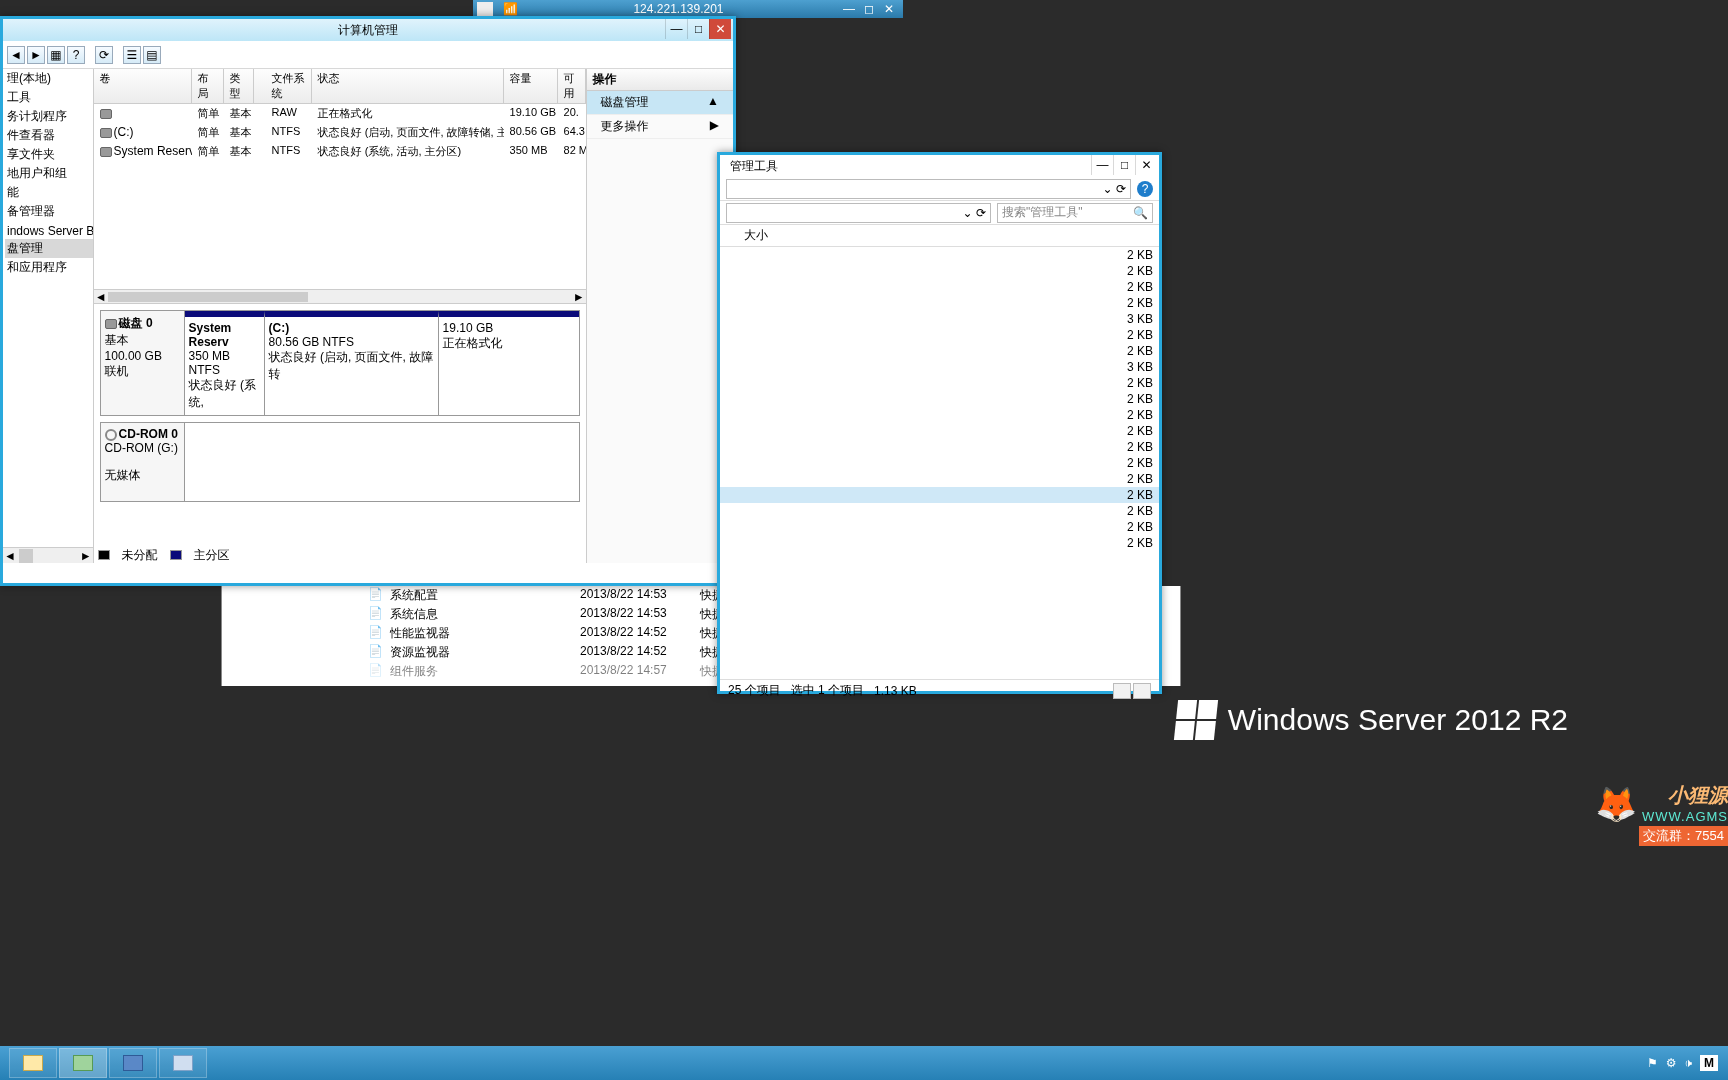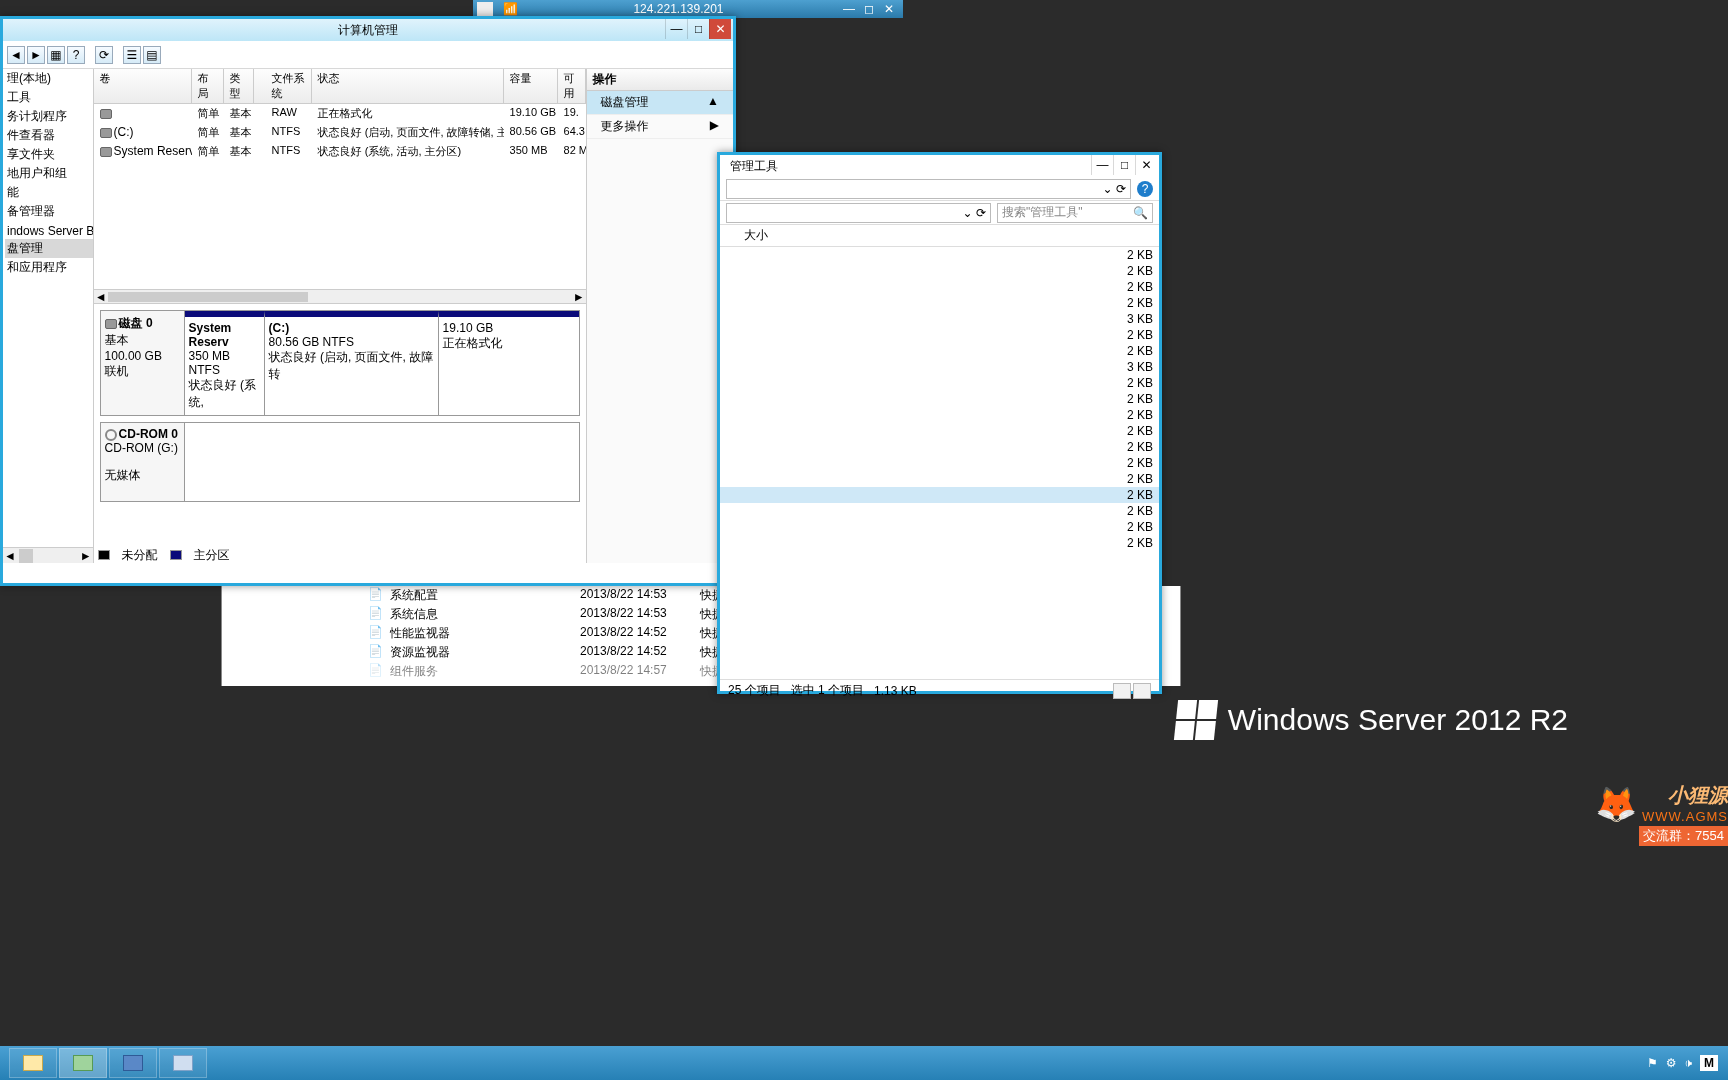--- a/index.html
+++ b/index.html
@@ -94,21 +94,21 @@
 
 
 .brand { position:absolute; right:160px; top:700px; color:#fff; font-size:26px; display:flex; align-items:center; gap:12px; font-weight:300; }
 .winlogo { width:40px; height:40px; display:grid; grid-template-columns:1fr 1fr; grid-template-rows:1fr 1fr; gap:2px; transform:skewX(-6deg); }
 .winlogo span { background:#fff; }
 .brand .t { font-family:"Segoe UI Light","Segoe UI",sans-serif; font-size:30px; }
 
 .badge { position:absolute; right:0; bottom:210px; width:160px; height:88px; }
 .badge .fox { font-size:34px; }
 .badge .t1 { color:#fdba74; font-weight:bold; font-size:20px; font-style:italic; text-align:right; }
-.badge .t2 { color:#f97316; font-size:13px; letter-spacing:1px; text-align:right; }
+.badge .t2 { color:#5eead4; font-size:13px; letter-spacing:1px; text-align:right; }
 .badge .t3 { color:#fff; background:#e63; font-size:13px; padding:1px 4px; float:right; margin-top:2px; }
 
 
 .taskbar { position:absolute; left:0; bottom:0; width:100%; height:34px; background:linear-gradient(#4aa0d3,#2680b5); display:flex; align-items:center; }
 .tb-start { width:8px; }
 .tb-btn { width:48px; height:30px; margin:2px 1px; display:flex; align-items:center; justify-content:center; border:1px solid rgba(255,255,255,.25); background:rgba(255,255,255,.08); cursor:pointer; }
 .tb-btn.active { background:rgba(255,255,255,.28); }
 .tb-btn .iq { width:20px; height:16px; background:#ffe9a8; border:1px solid #c9a94c; }
 .tb-btn .iq2 { width:20px; height:16px; background:#9fd39c; border:1px solid #579a54; }
 .tb-btn .iq3 { width:20px; height:16px; background:#5a88c7; border:1px solid #2f5a96; }
@@ -218,21 +218,21 @@
           <div class="vc6">可用</div>
         </div>
         <div class="vol-rows">
           <div class="vol-row">
               <div class="vc0"><span class="disk-icon"></span><span></span></div>
               <div class="vc1">简单</div>
               <div class="vc2">基本</div>
               <div class="vc3">RAW</div>
               <div class="vc4">正在格式化</div>
               <div class="vc5">19.10 GB</div>
-              <div class="vc6">19.</div>
+              <div class="vc6">20.</div>
             </div>
           <div class="vol-row">
               <div class="vc0"><span class="disk-icon"></span><span>(C:)</span></div>
               <div class="vc1">简单</div>
               <div class="vc2">基本</div>
               <div class="vc3">NTFS</div>
               <div class="vc4">状态良好 (启动, 页面文件, 故障转储, 主分区)</div>
               <div class="vc5">80.56 GB</div>
               <div class="vc6">64.3</div>
             </div>

